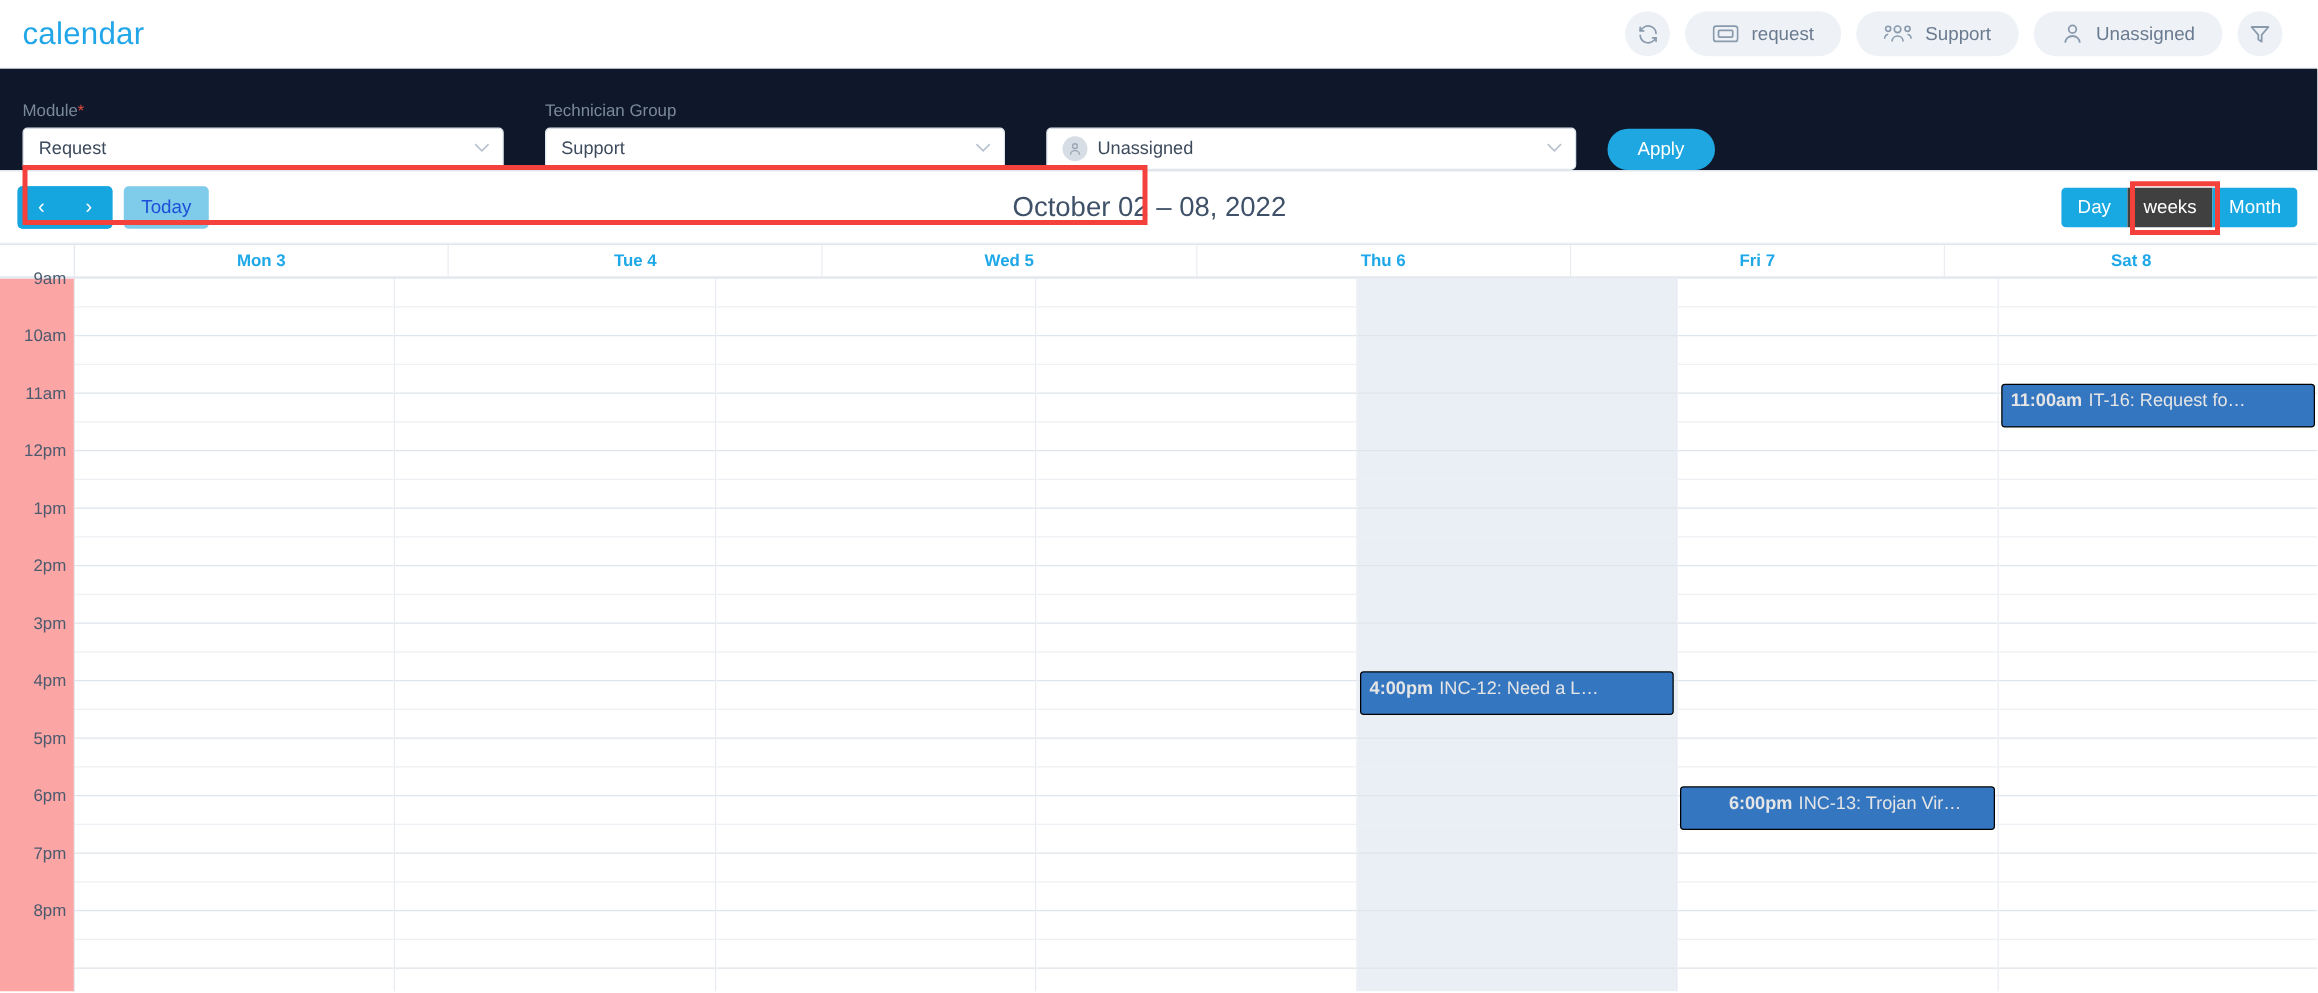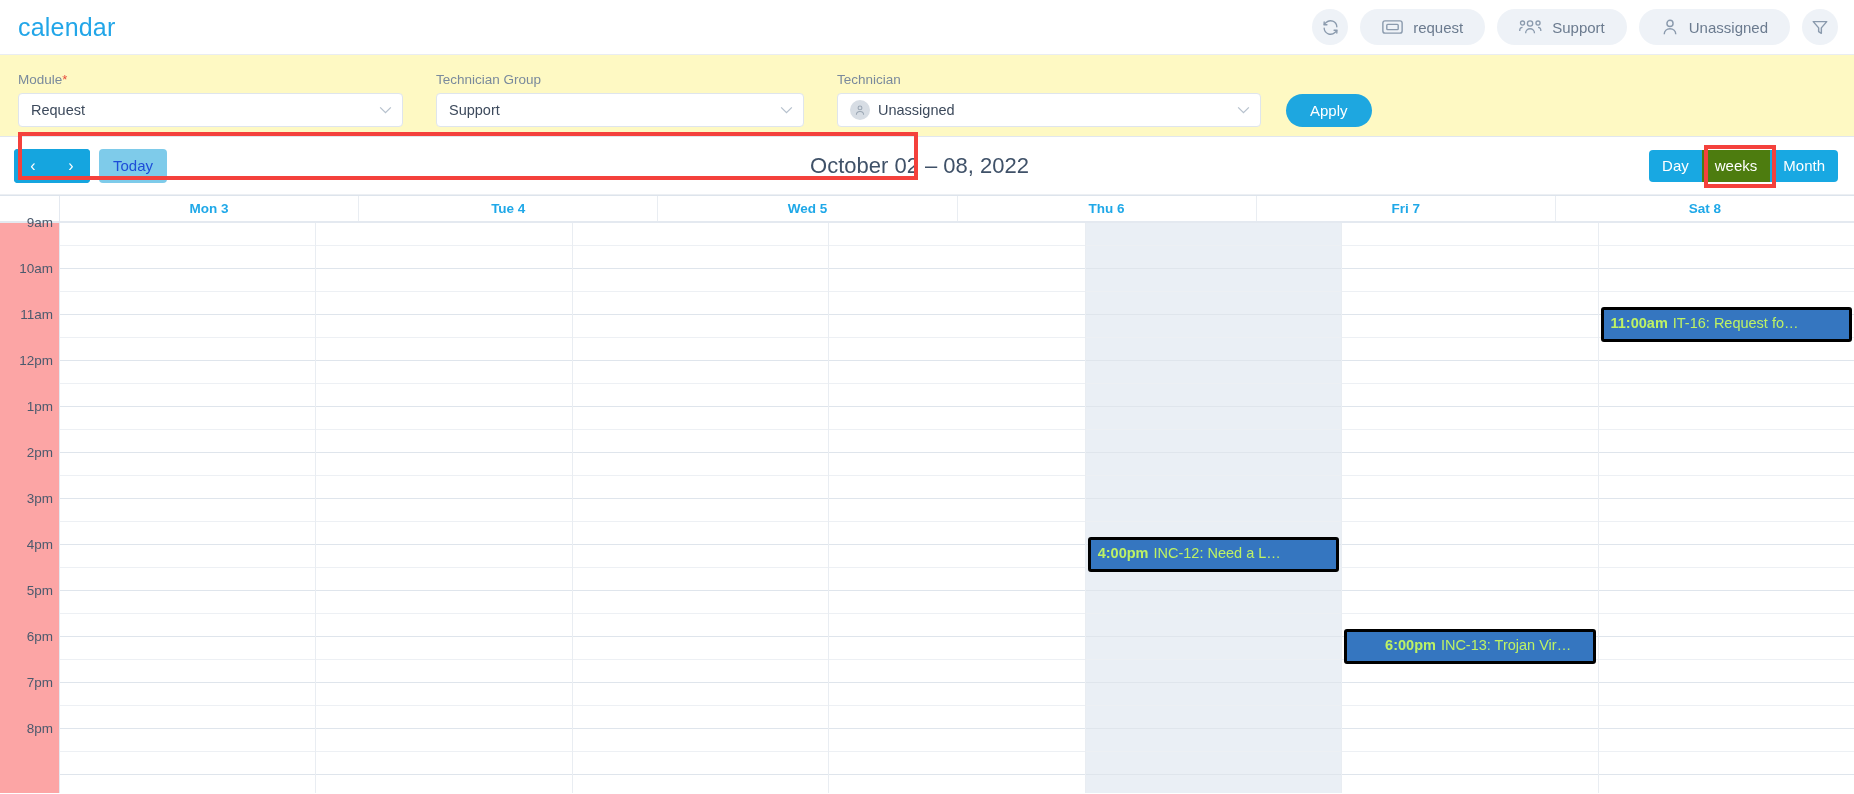--- a/index.html
+++ b/index.html
@@ -10,21 +10,21 @@
     overflow: hidden;
   }
 
   
   .app-header {
     height: 55px;
     background: #ffffff;
     display: flex;
     align-items: center;
     justify-content: space-between;
-    padding: 0 16px 0 18px;
+    padding: 0 28px 0 18px;
     border-bottom: 1px solid #e9edf2;
     position: relative;
   }
   .app-title {
     font-size: 25px;
     color: #22a6e8;
     letter-spacing: .2px;
   }
   .header-right {
     display: flex;
@@ -49,25 +49,25 @@
     cursor: pointer;
     border: none;
     color: #6b7b8f;
     font-size: 15px;
   }
   .pill-btn .lbl { color:#6b7b8f; font-size: 15px; white-space: nowrap;}
   .ico { display:flex; align-items:center; justify-content:center; }
 
   
   .filter-bar {
-    background: #fef9c3;
+    background: #0f172a;
     height: 82px;
     padding: 8px 16px 0 18px;
     display: flex;
-    align-items: center;
+    align-items: flex-end;
     position: relative;
     border-bottom: 1px solid #e1e7ee;
   }
   .field-group { position: relative; }
   .field-label {
     font-size: 13.5px;
     color: #7a8a9c;
     margin-bottom: 4px;
     display: block;
     height: 17px;
@@ -164,21 +164,21 @@
   }
   .view-btn {
     height: 32px;
     padding: 0 13px;
     background: #18a8e2;
     color: #fff;
     border: none;
     font-size: 15px;
     cursor: pointer;
   }
-  .view-btn.active { background: #4d7c0f; }
+  .view-btn.active { background: #404040; }
 
   
   .cal-wrap {
     position: relative;
     height: 598px;
     border-top: 1px solid #dde4ec;
     overflow: hidden;
     background: #fff;
   }
   .day-head {
@@ -238,30 +238,30 @@
     height: 23px;
     border-bottom: 1px solid #edf0f4;
   }
   .rowlines .hr.hour { border-bottom: 1px solid #dfe5ec; }
 
   
   .event {
     position: absolute;
     left: 2px; right: 2px;
     background: #3576c0;
-    color: #bef264;
+    color: #e5e5e5;
     border-radius: 3px;
     padding: 4px 7px;
     font-size: 14.5px;
     line-height: 18px;
     overflow: hidden;
     white-space: nowrap;
     text-overflow: ellipsis;
     cursor: pointer;
-    border: 3px solid #000000;
+    border: 1px solid #000000;
   }
   .event .etime { font-weight: bold; margin-right: 5px; }
   .event .etitle { font-weight: normal; }
 
   
   .vscroll {
     position: absolute;
     left: 0; top: 0; bottom: 0;
     width: 5px;
     background: #f3f5f8;
@@ -353,21 +353,20 @@
       <span class="val">Support</span>
       <span class="chev">
         <svg width="13" height="8" viewBox="0 0 14 9" fill="none" stroke="#b6c1cd" stroke-width="1.4">
             <path d="M1 1.5 7 7.5 13 1.5"></path>
           </svg>
       </span>
     </div>
   </div>
 
   <div class="field-group" style="width:424px; margin-right:25px;">
-    <label class="field-label">Technician</label>
     <div class="select-box">
       <span class="avatar-mini">
         <svg width="12" height="12" viewBox="0 0 20 20" fill="none" stroke="#9aa6b3" stroke-width="1.8">
           <circle cx="10" cy="6.5" r="3.2"></circle>
             <path d="M4 18c0-3.3 2.7-5.5 6-5.5s6 2.2 6 5.5"></path>
         </svg>
       </span>
       <span class="val">Unassigned</span>
       <span class="chev">
         <svg width="13" height="8" viewBox="0 0 14 9" fill="none" stroke="#b6c1cd" stroke-width="1.4">

